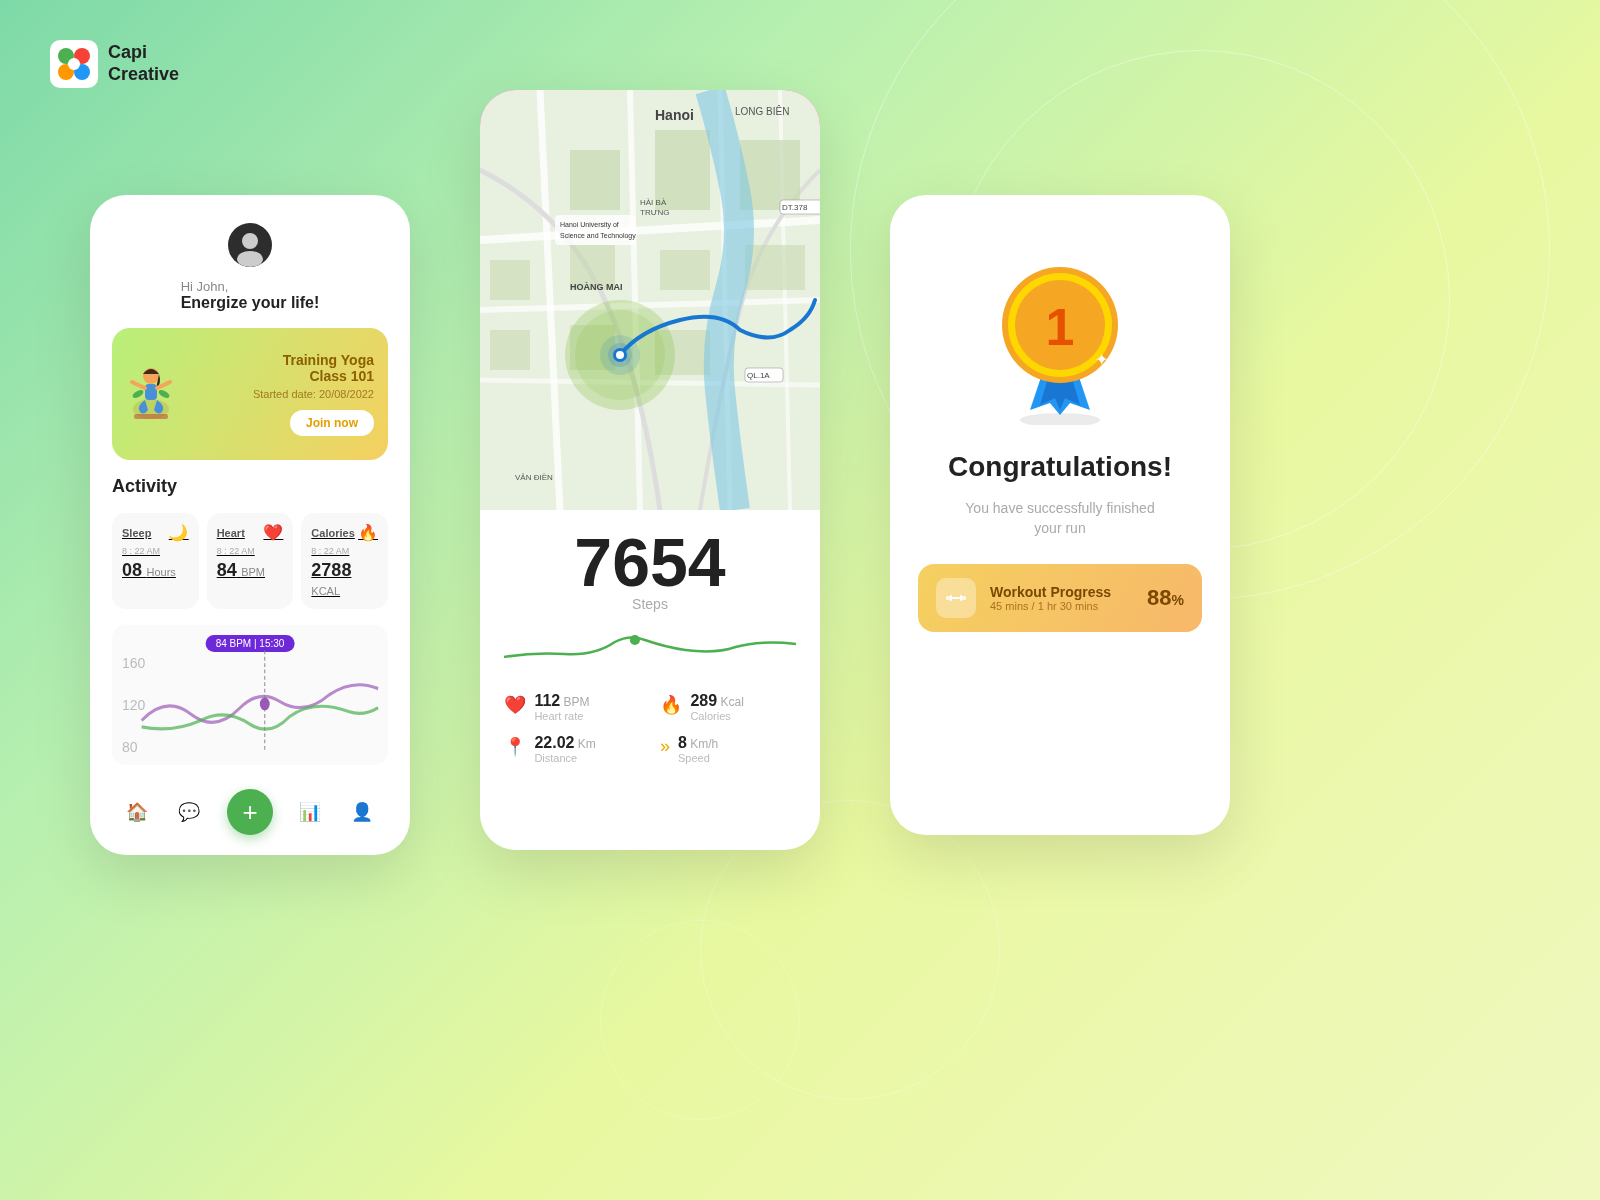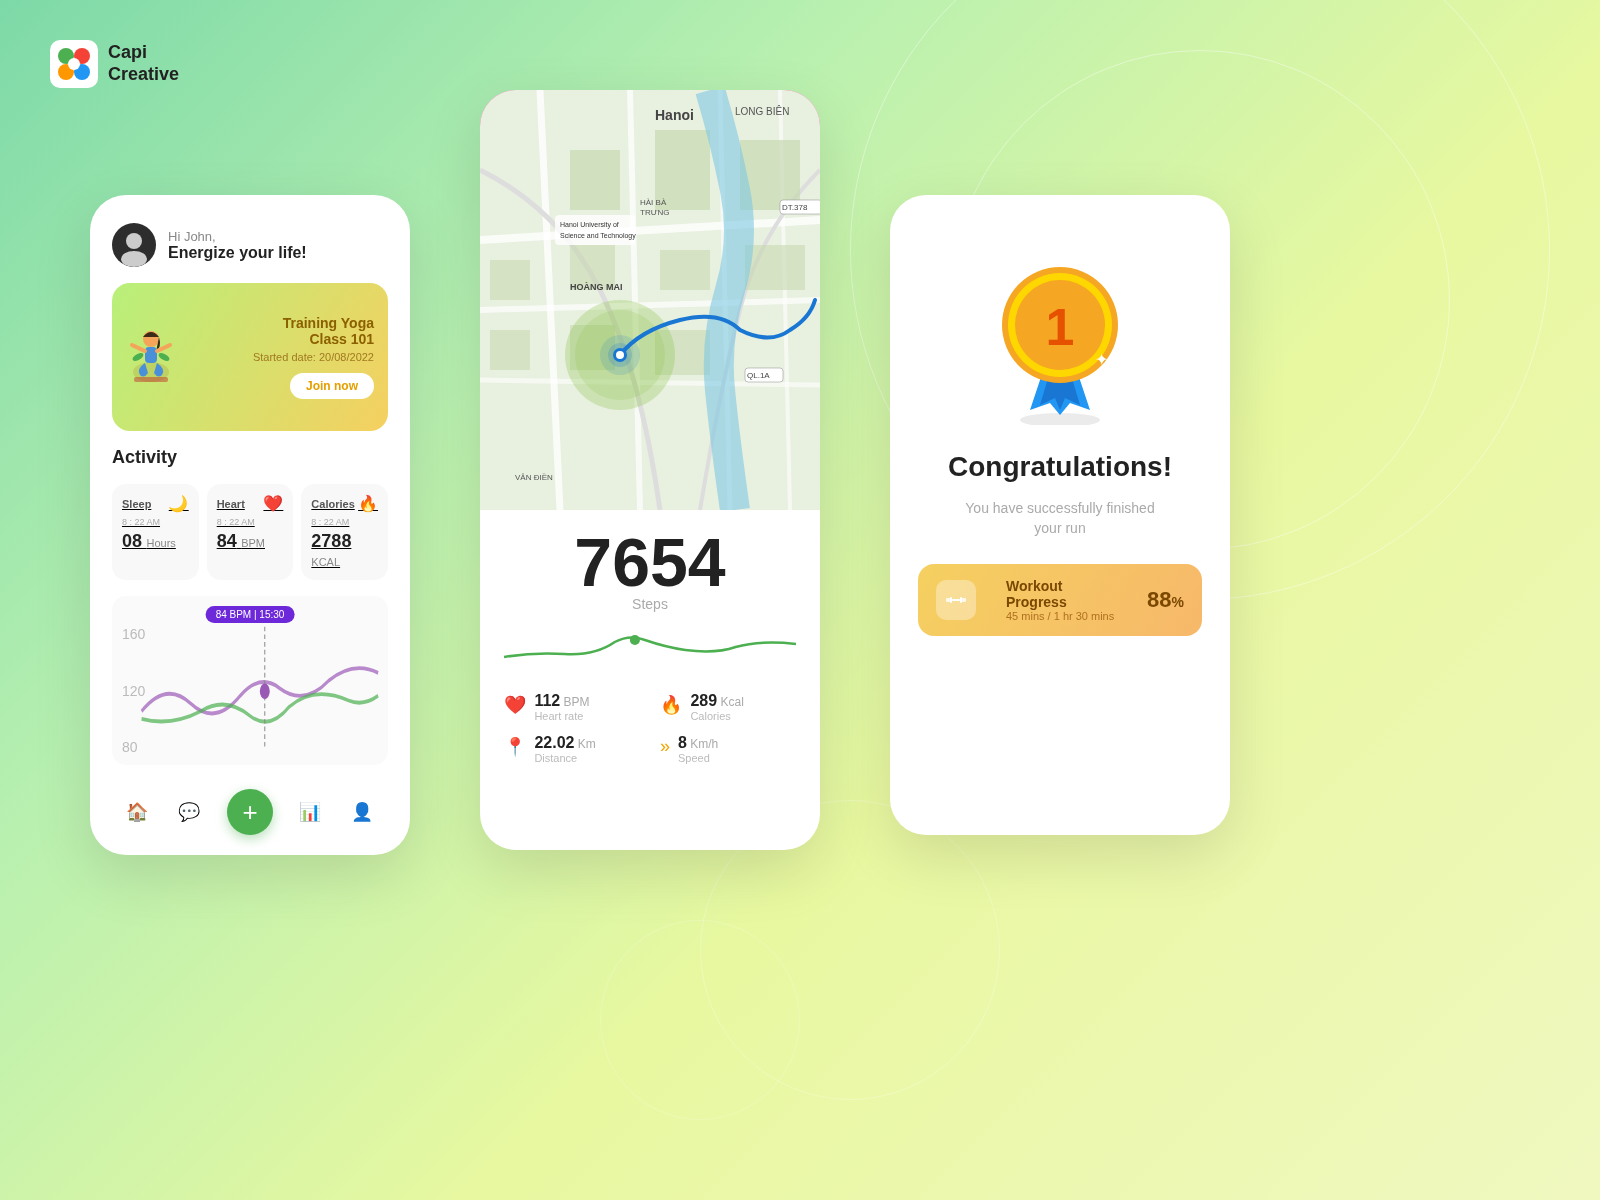--- a/index.html
+++ b/index.html
@@ -58,20 +58,21 @@
       padding: 28px 22px 20px;
       display: flex;
       flex-direction: column;
       gap: 16px;
     }
 
     .user-header {
       display: flex;
       align-items: center;
       gap: 12px;
+      flex-direction: column;
     }
     .avatar-circle {
       width: 44px;
       height: 44px;
       border-radius: 50%;
       background: #2d2d2d;
       display: flex;
       align-items: center;
       justify-content: center;
       overflow: hidden;
@@ -346,21 +347,21 @@
       text-align: center;
       line-height: 1.4;
     }
     .workout-progress-card {
       width: 100%;
       background: linear-gradient(120deg, #f5d060 0%, #f7b86a 100%);
       border-radius: 16px;
       padding: 14px 18px;
       display: flex;
       align-items: center;
-      gap: 30px;
+      gap: 14px;
       margin-top: 10px;
     }
     .workout-icon-box {
       width: 40px;
       height: 40px;
       background: rgba(255,255,255,0.35);
       border-radius: 10px;
       display: flex;
       align-items: center;
       justify-content: center;

